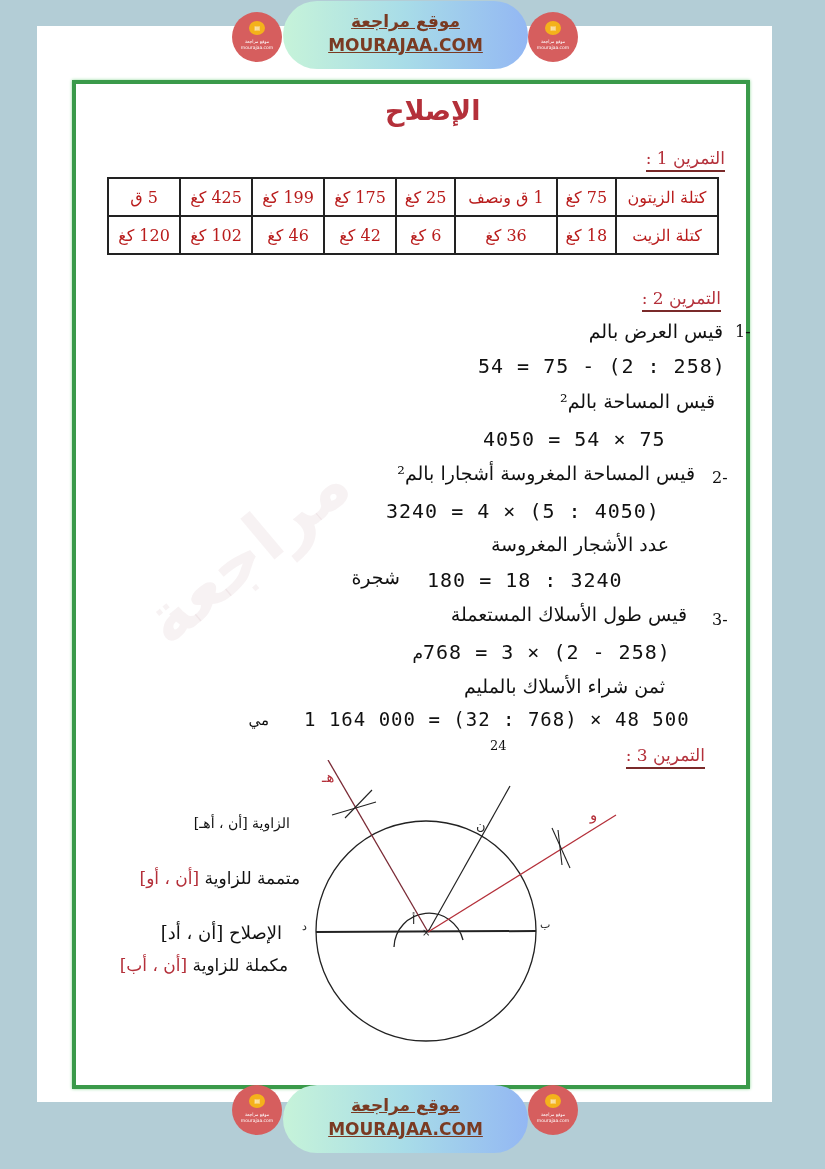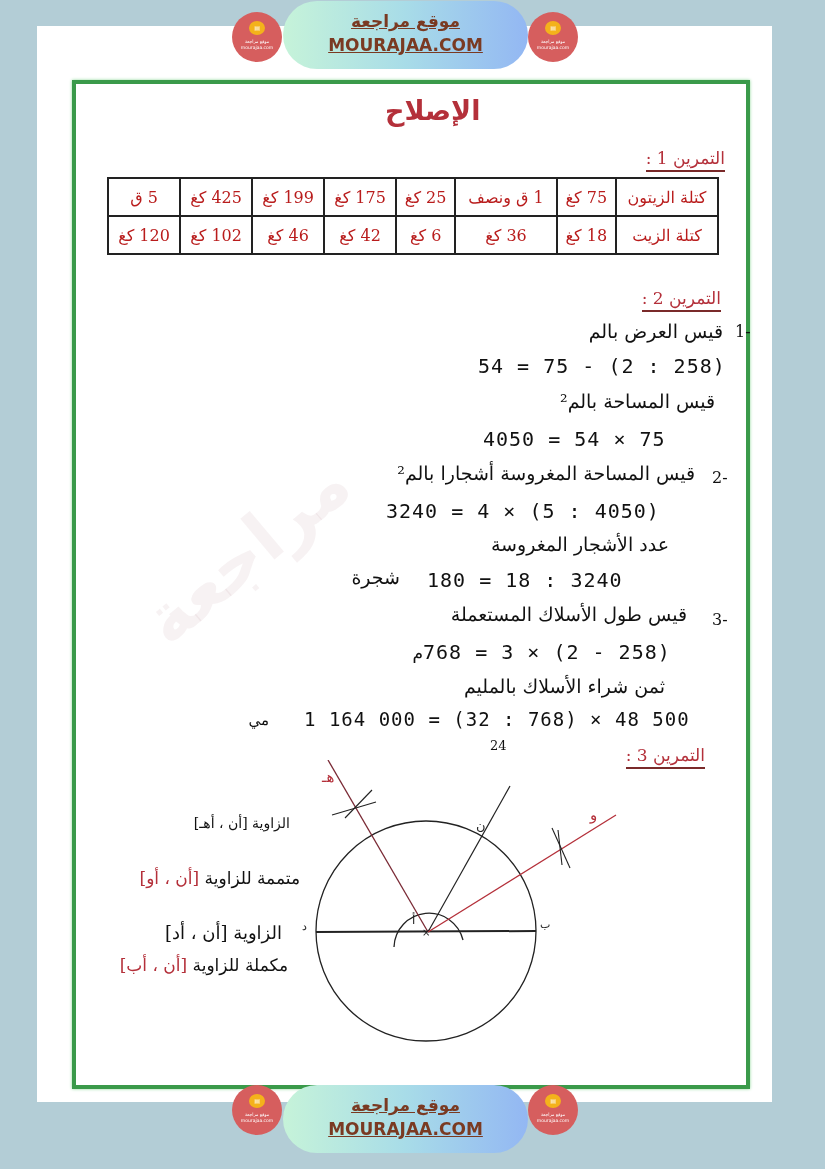--- a/index.html
+++ b/index.html
@@ -98,21 +98,21 @@
 <div class="hw eq" style="left:304px;top:708px;font-size:19px;">1 164 000 = (32 : 768) × 48 500</div>
 <div class="hw" style="left:490px;top:738px;font-size:13px;">24</div>
 
 <div class="hw rtl exh" style="right:120px;top:745px;">التمرين 3 :</div>
 
 <div class="hw rtl" style="right:535px;top:815px;font-size:14px;">الزاوية [أن ، أهـ]</div>
 <div class="hw rtl" style="right:525px;top:848px;font-size:17px;margin-top:20px;">
   <span>متممة للزاوية</span>
   <span class="red">[أن ، أو]</span>
 </div>
-<div class="hw rtl" style="right:543px;top:922px;font-size:18px;">الزاوية [أن ، أد]</div>
+<div class="hw rtl" style="right:543px;top:922px;font-size:18px;">الإصلاح [أن ، أد]</div>
 <div class="hw rtl" style="right:537px;top:955px;font-size:17px;">
   <span>مكملة للزاوية</span>
   <span class="red">[أن ، أب]</span>
 </div>
 
 <svg class="geo" width="320" height="320" viewBox="0 0 320 320">
   <circle cx="126" cy="171" r="110" fill="none" stroke="#222" stroke-width="1.3"></circle>
   <line x1="16" y1="172" x2="236" y2="171" stroke="#222" stroke-width="2"></line>
   <path d="M94,187 A35,35 0 0 1 163,180" fill="none" stroke="#222" stroke-width="1.3"></path>
   <line x1="128" y1="172" x2="28" y2="0" stroke="#7a2a35" stroke-width="1.3"></line>

